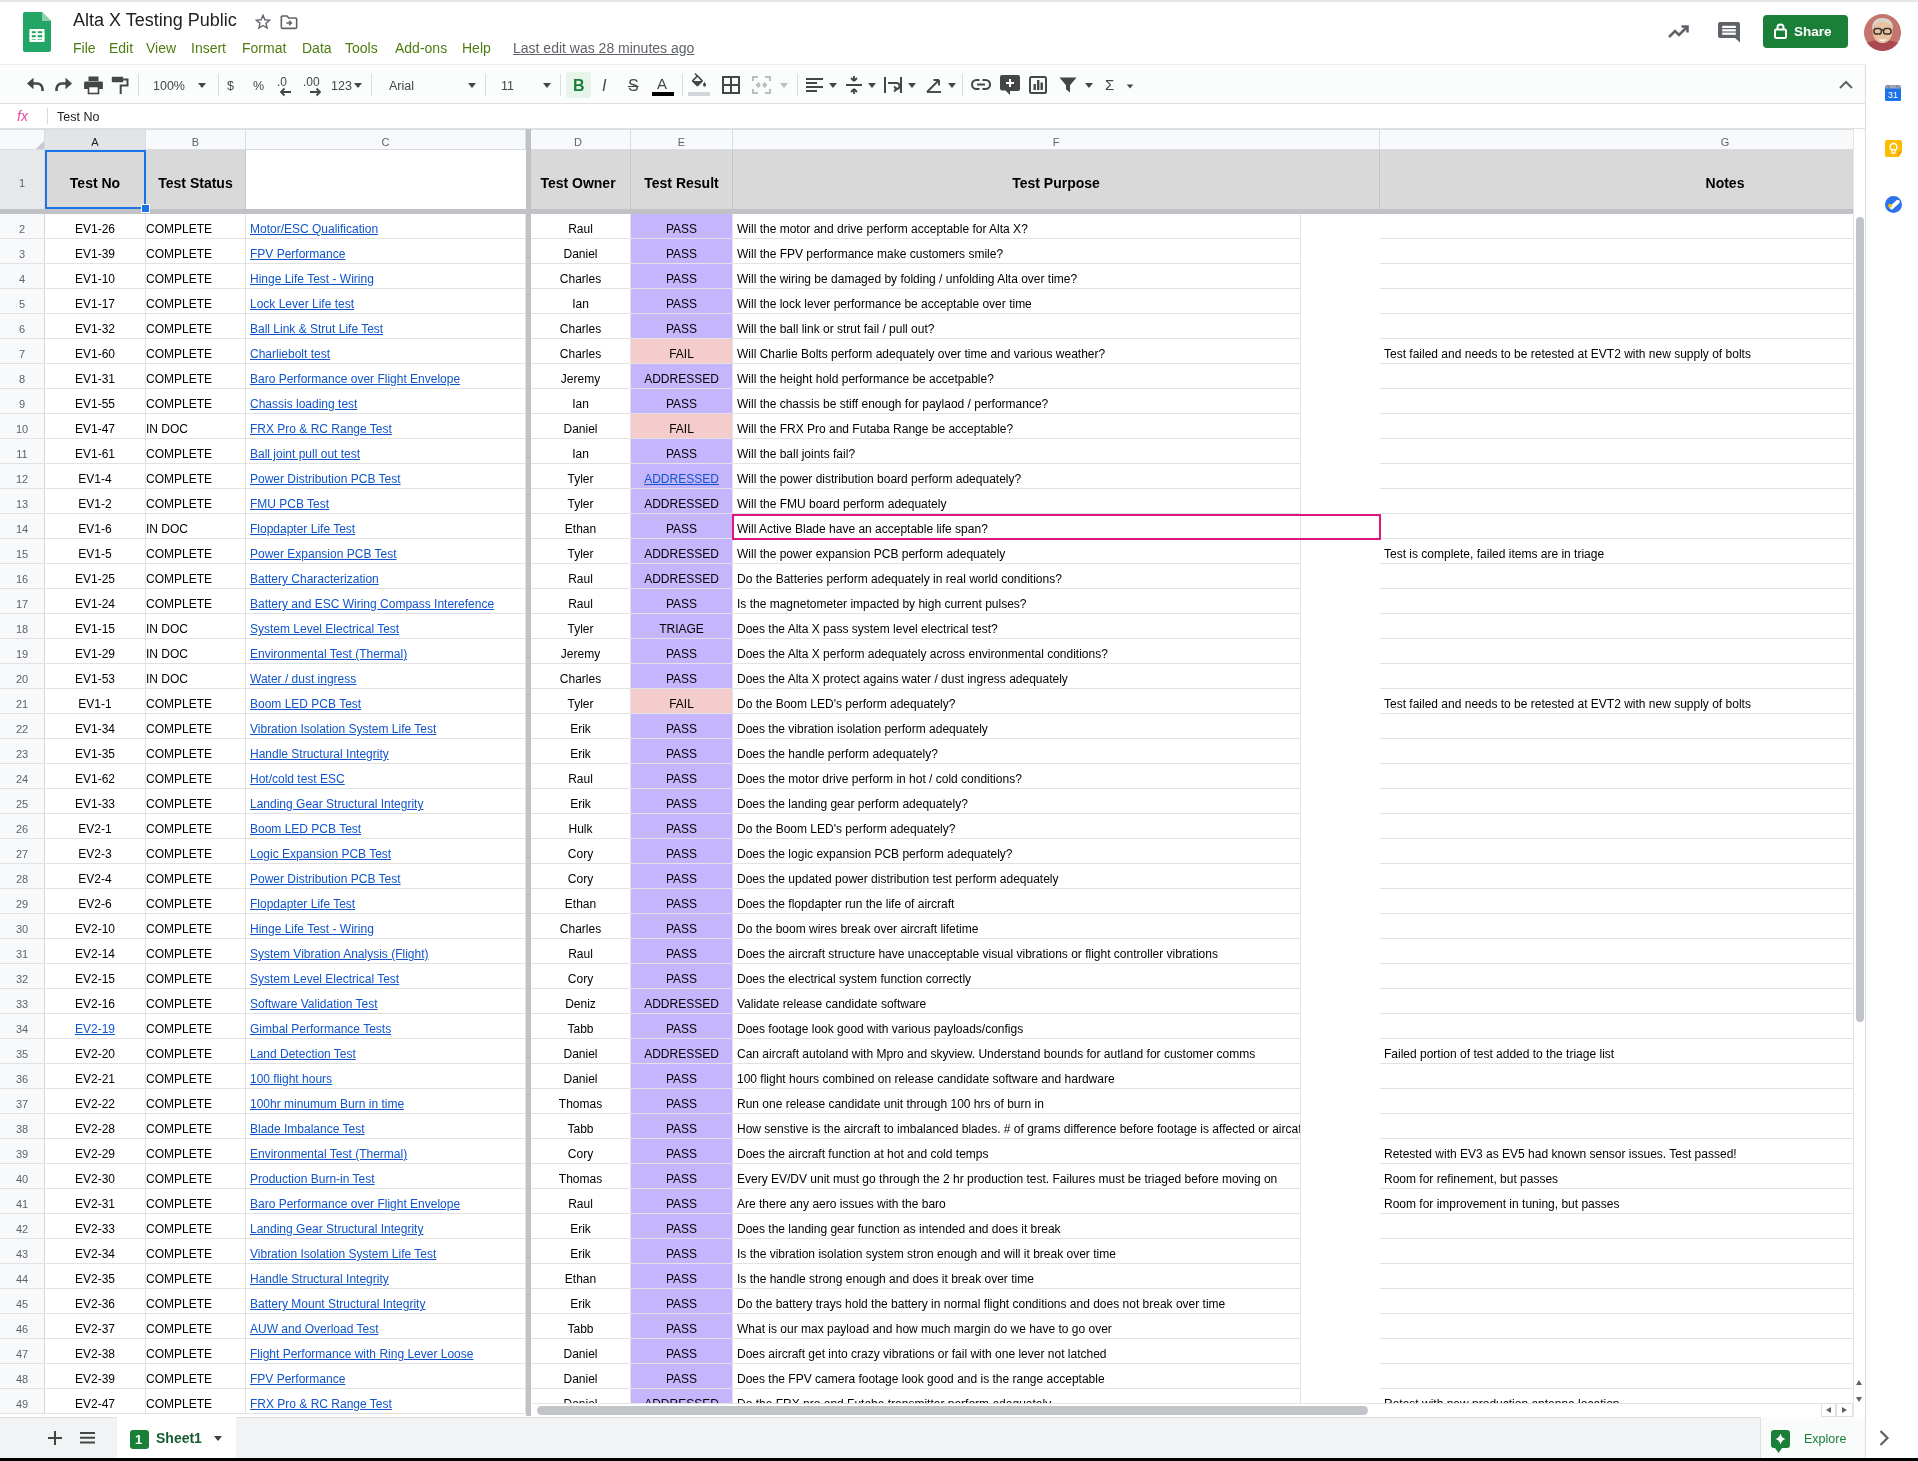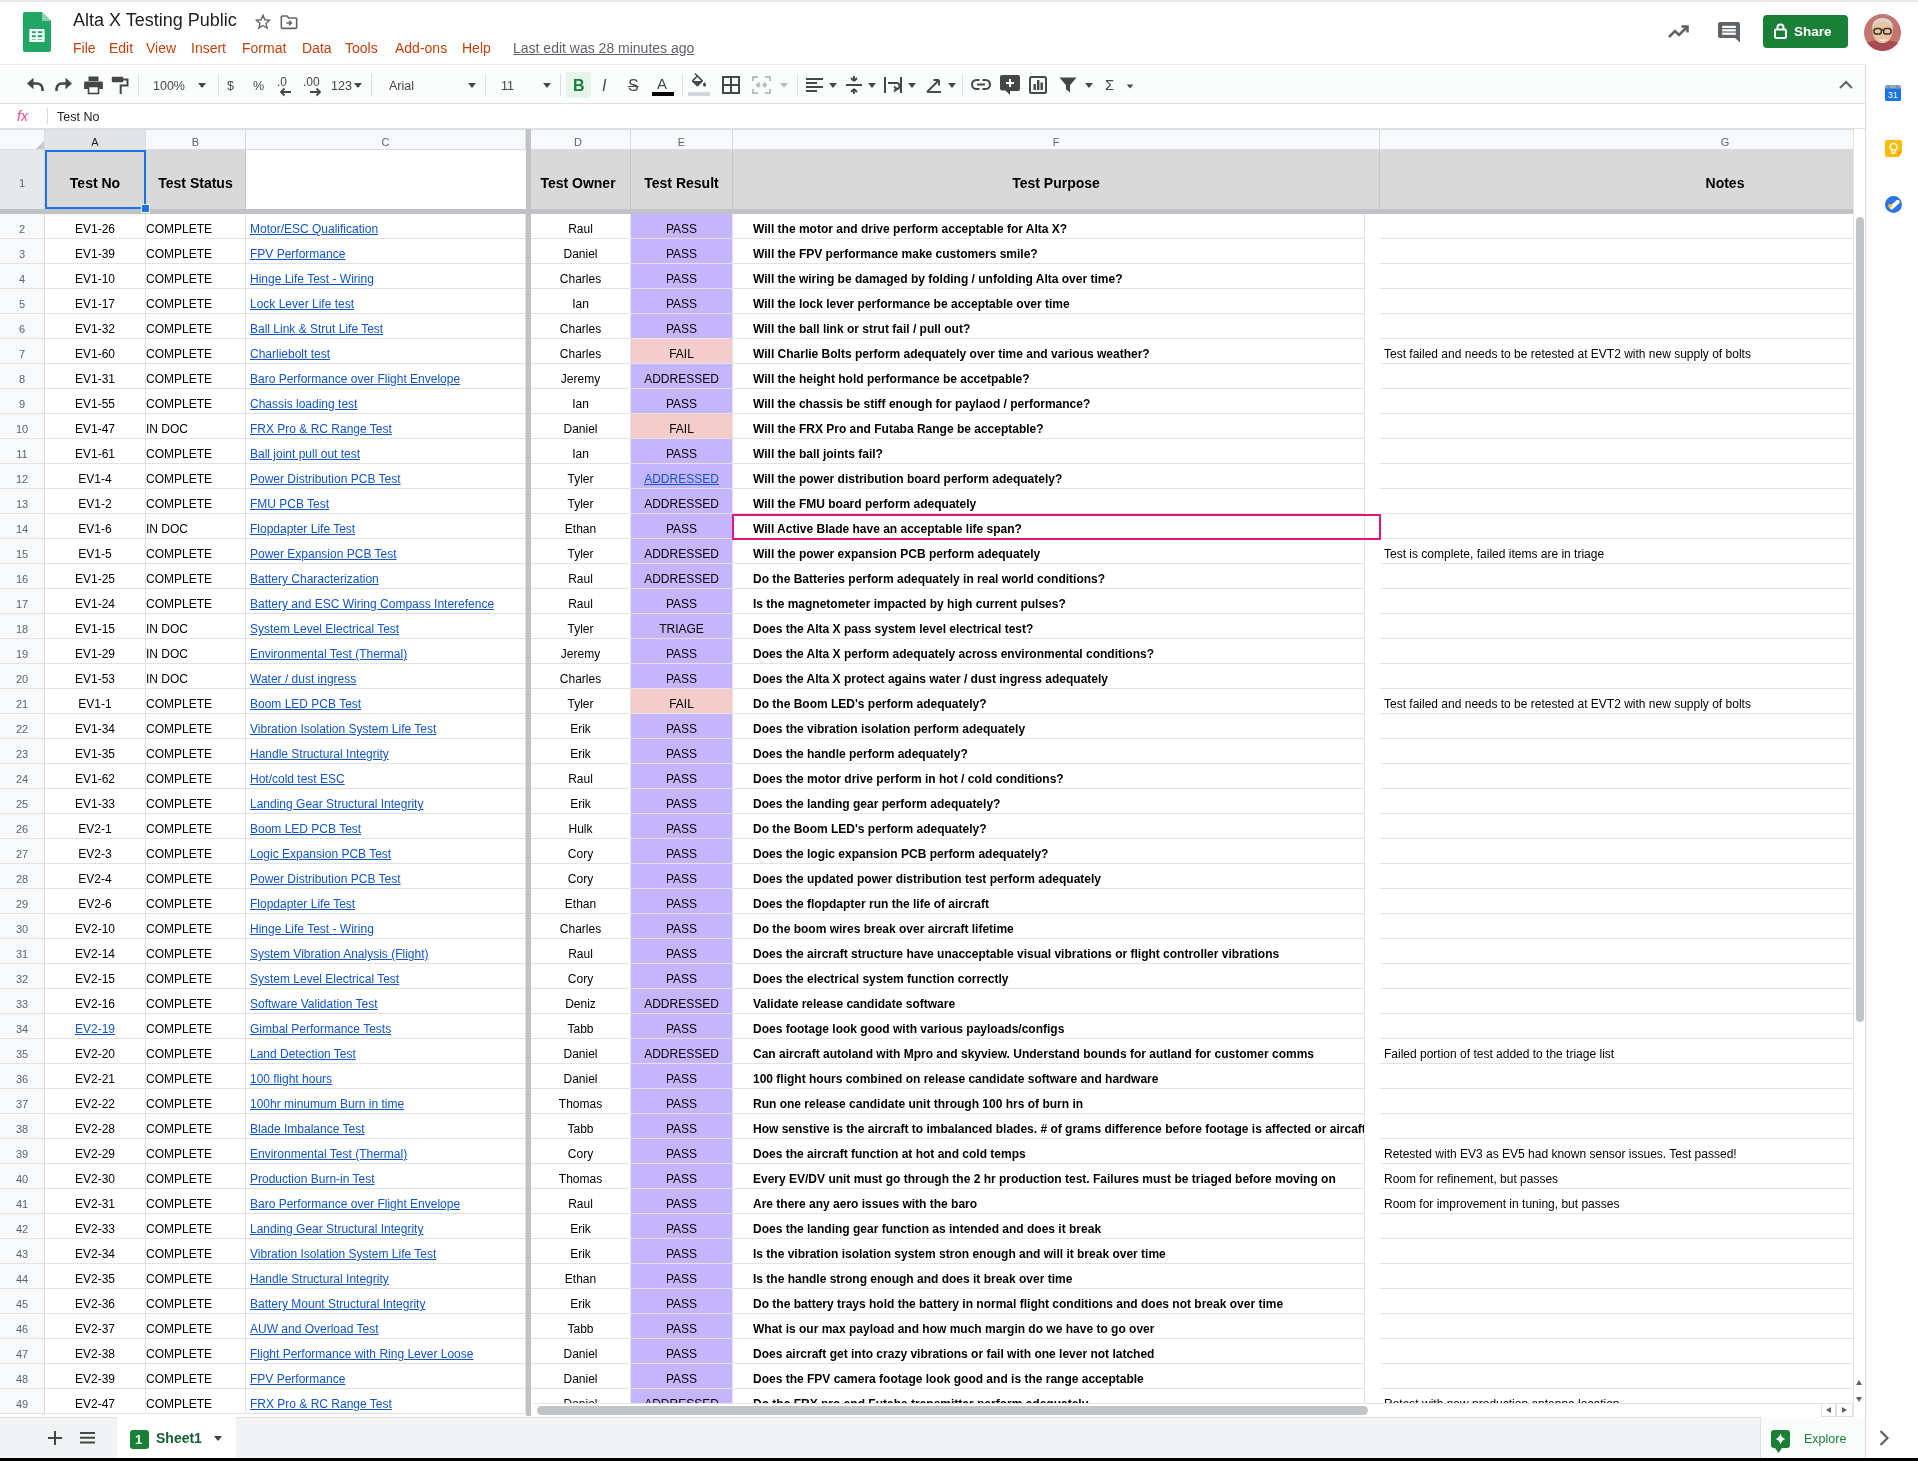--- a/index.html
+++ b/index.html
@@ -9,38 +9,38 @@
 #grid{position:absolute;left:0;top:129px;width:1853px;height:1287px;overflow:hidden;background:#fff;}
 .row{position:absolute;left:0;width:1853px;height:25px;background:#fff;}
 .c{position:absolute;top:0;height:25px;box-sizing:border-box;border-right:1px solid #e2e2e2;
  border-bottom:1px solid #e2e2e2;font-size:12px;line-height:31px;white-space:nowrap;overflow:hidden;color:#000;}
 .gut{left:0;width:45px;text-align:center;background:#f8f9fa;color:#5f6368;font-size:11px;border-right:1px solid #d9d9d9;border-bottom:1px solid #e2e2e2;}
 .cA{left:45px;width:101px;text-align:center;}
 .cB{left:146px;width:100px;text-align:left;}
 .cC{left:246px;width:280px;padding-left:4px;}
 .cD{left:531px;width:100px;text-align:center;}
 .cE{left:631px;width:102px;text-align:center;}
-.cF{left:733px;width:632px;padding-left:20px;font-weight:bold;}
+.cF{left:733px;width:568px;padding-left:4px;}
 .cG{left:1380px;width:690px;padding-left:4px;border-right:none;}
 .pass{background:#c4b5fd;}
 .fail{background:#f4cccc;}
 .lk{color:#1155cc;text-decoration:underline;}
 
 .colhead{position:absolute;top:0;height:21px;box-sizing:border-box;background:#f8f9fa;
  border-right:1px solid #d9dce0;border-bottom:1px solid #d9dce0;border-top:1px solid #d9dce0;
  font-size:11px;color:#5f6368;text-align:center;line-height:25px;}
 
 .h1{position:absolute;top:21px;height:59px;box-sizing:border-box;background:#d9d9d9;
  border-right:1px solid #c5c5c5;font-weight:bold;font-size:14px;color:#000;text-align:center;line-height:67px;}
 
 .tbt{position:absolute;color:#444746;font-size:12.5px;white-space:nowrap;}
 .sep{position:absolute;width:1px;height:22px;top:74px;background:#dadce0;}
 .tri{position:absolute;width:0;height:0;border-left:4px solid transparent;border-right:4px solid transparent;border-top:5px solid #444746;}
 .trig{border-top-color:#b9bdc1;}
-.mi{position:absolute;top:40px;height:18px;font-size:14px;color:#c2410c;}
+.mi{position:absolute;top:40px;height:18px;font-size:14px;color:#4d7c0f;}
 svg{position:absolute;overflow:visible;}
 </style></head>
 <body>
 
 <div class="abs" style="left:0;top:0;width:1918px;height:64px;background:#fff;border-top:2px solid #e7e7e7;"></div>
 
 <svg class="abs" style="left:23px;top:12px" width="28" height="40" viewBox="0 0 28 40">
  <path d="M2 0 H19 L28 9 V38 a2 2 0 0 1 -2 2 H2 a2 2 0 0 1 -2 -2 V2 a2 2 0 0 1 2 -2 Z" fill="#23a566"></path>
  <path d="M19 0 L28 9 H19 Z" fill="#8ed1b1"></path>
  <rect x="6.5" y="17" width="15" height="13" fill="#fff"></rect>

